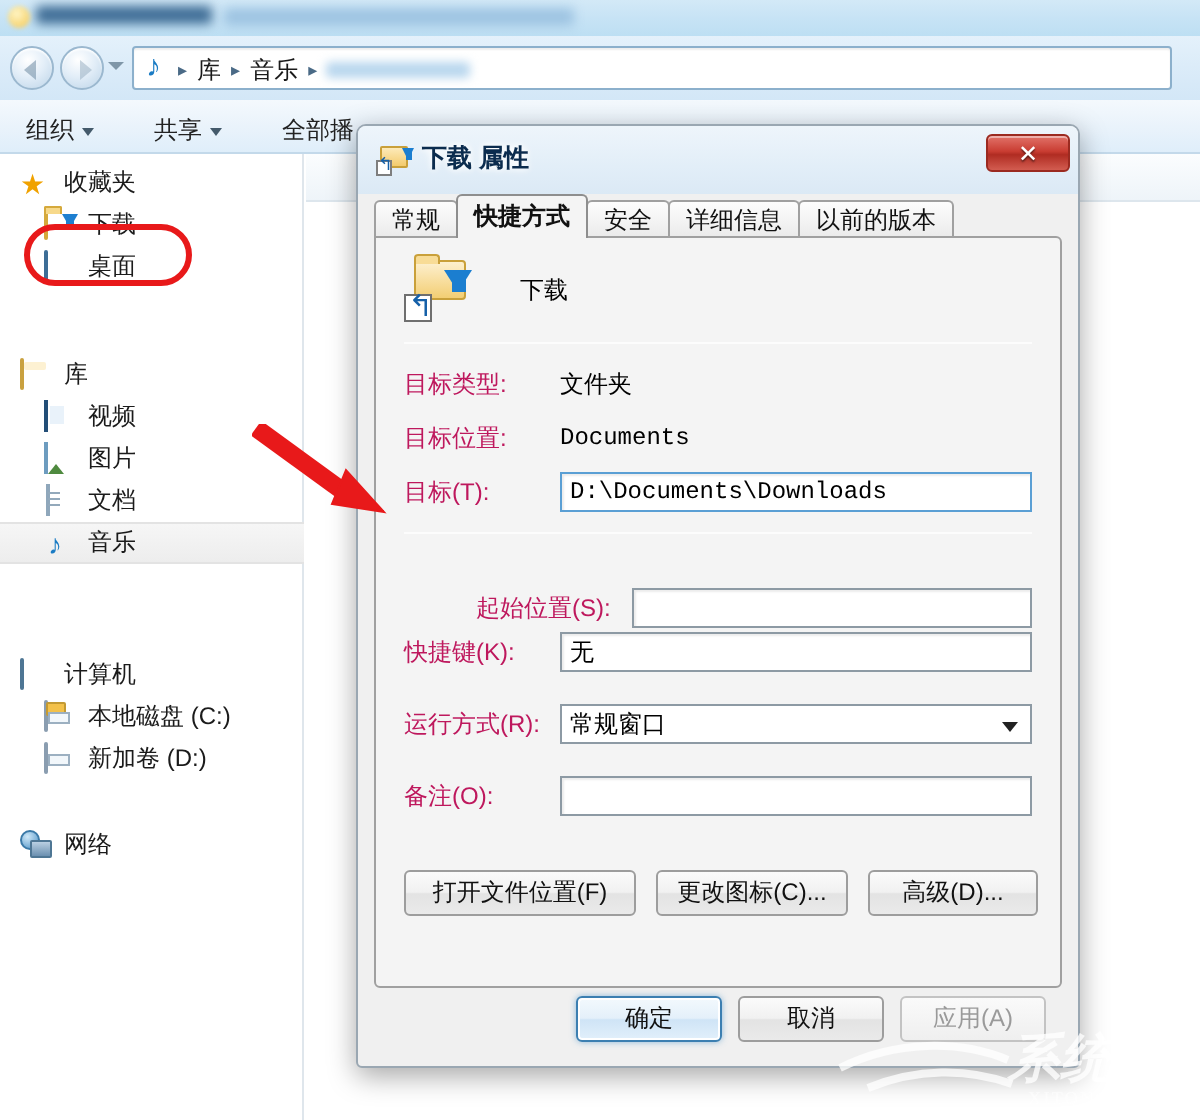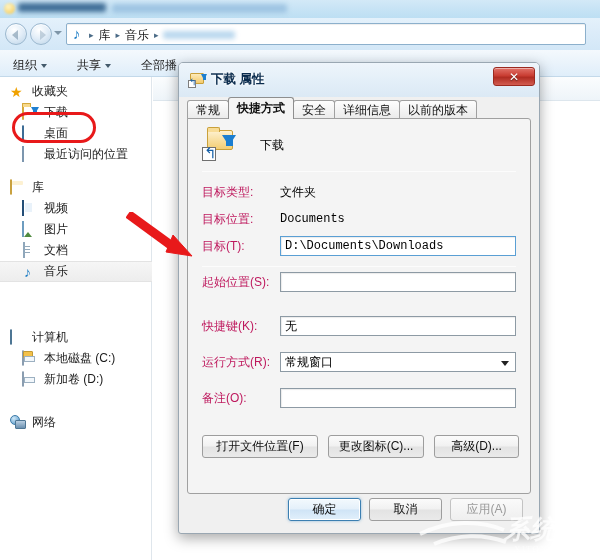--- a/index.html
+++ b/index.html
@@ -360,24 +360,20 @@
         <div class="np-row child">
           <span class="np-ico">
             <span class="ic-folder"></span><span class="dl-arrow"></span>
           </span>
           <span>下载</span>
         </div>
         <div class="np-row child">
           <span class="np-ico"><span class="ic-desktop"></span></span>
           <span>桌面</span>
         </div>
-        <div class="np-row child">
-          <span class="np-ico"><span class="ic-recent"></span></span>
-          <span>最近访问的位置</span>
-        </div>
       </div>
 
       <div class="np-group" style="top:100px;">
         <div class="np-row">
           <span class="np-ico"><span class="ic-library"></span></span>
           <span>库</span>
         </div>
         <div class="np-row child">
           <span class="np-ico"><span class="ic-video"></span></span>
           <span>视频</span>
@@ -468,21 +464,21 @@
         <span class="fl-input active">D:\Documents\Downloads</span>
       </div>
 
       <div class="field-row" style="top:89px;">
         <span class="fl-label">目标位置:</span>
         <span class="fl-value">Documents</span>
       </div>
 
       <div class="sep" style="top:147px;"></div>
 
-      <div class="field-row" style="top:152px;">
+      <div class="field-row" style="top:174px;margin-left:36px;">
         <span class="fl-label">起始位置(S):</span>
         <span class="fl-input"></span>
       </div>
 
       <div class="field-row" style="top:196px;">
         <span class="fl-label">快捷键(K):</span>
         <span class="fl-input plain">无</span>
       </div>
 
       <div class="field-row" style="top:232px;">

